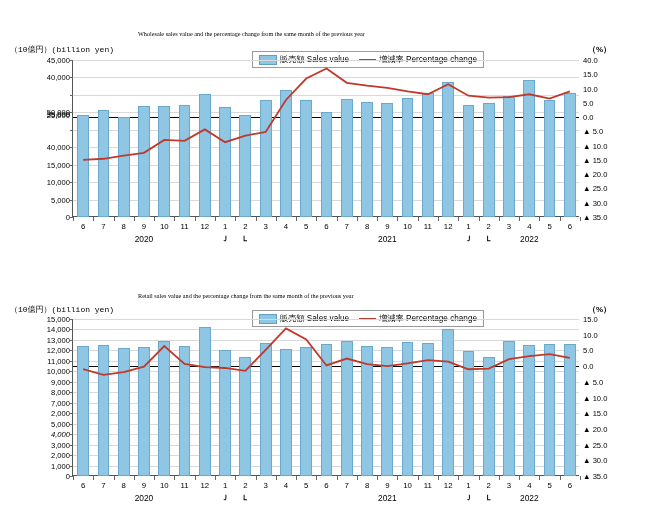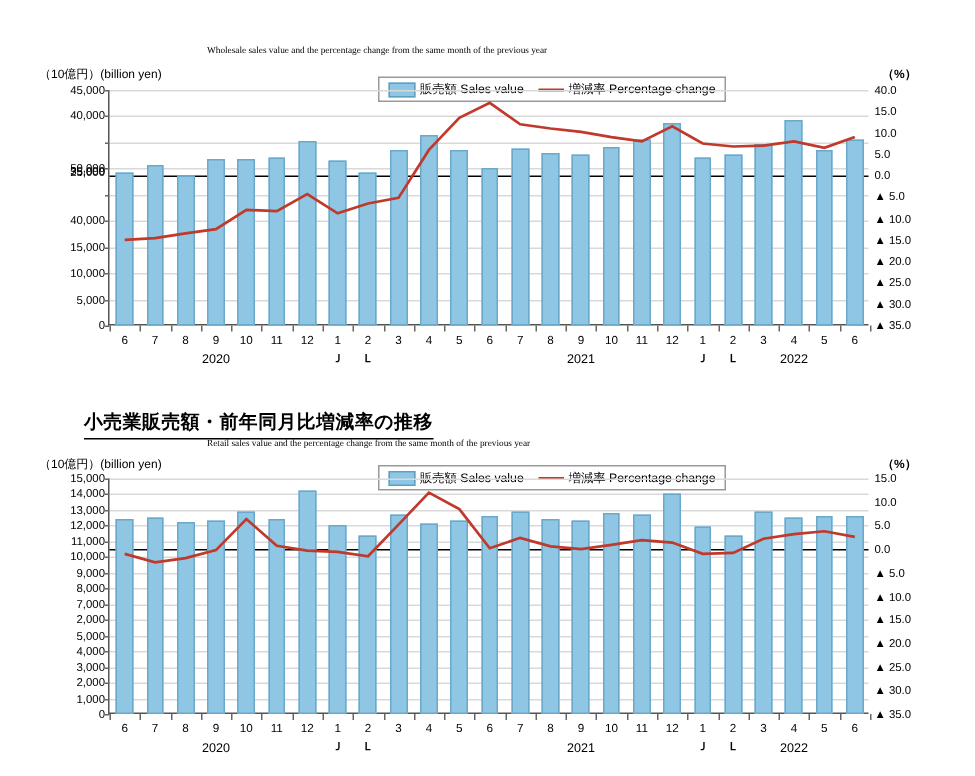--- a/index.html
+++ b/index.html
@@ -19,21 +19,21 @@
   .title{
     font-size:12.5px;font-weight:bold;letter-spacing:0.4px;
     border-bottom:1.2px solid #000;display:inline-block;padding-bottom:2px;
     white-space:nowrap;
   }
   .subtitle{
     position:absolute;left:138px;top:30px;font-size:6.2px;
     font-family:"Liberation Serif", serif;white-space:nowrap;
   }
 
-  .unit-left{position:absolute;left:26px;font-size:8px;white-space:nowrap;}
+  .unit-left{position:absolute;left:10px;font-size:8px;white-space:nowrap;font-family:Liberation Mono, monospace;}
   .unit-right{position:absolute;font-size:8px;font-weight:bold;white-space:nowrap;}
 
   
   .legend{
     position:absolute;border:1px solid #9a9a9a;background:#fff;
     display:flex;align-items:center;gap:10px;padding:2px 6px;
     font-size:8.2px;white-space:nowrap;
   }
   .legend .item{display:flex;align-items:center;gap:3px;}
   .swatch-bar{width:16px;height:8px;background:#8ec6e4;border:1px solid #5f9fc4;}
@@ -221,23 +221,20 @@
           <div class="jl" style="left: 395.46px; top: 174px;">Ｊ</div>
           <div class="jl" style="left: 415.74px; top: 174px;">Ｌ</div>
           <div class="yearlabel" style="left: 70.98px; top: 174px;">2020</div>
           <div class="yearlabel" style="left: 314.34px; top: 174px;">2021</div>
           <div class="yearlabel" style="left: 456.3px; top: 174px;">2022</div>
         </div>
     </div>
   </div>
 
   <div class="panel" id="panel2">
-    <div class="title-wrap">
-      <span class="title">小売業販売額・前年同月比増減率の推移</span>
-    </div>
     <div class="subtitle">Retail sales value and the percentage change from the same month of the previous year</div>
 
     <div class="unit-left" style="top:42px;">（10億円）(billion yen)</div>
     <div class="unit-right" style="left:588px;top:42px;">（%）</div>
 
     <div class="legend" style="left:252px;top:48px;">
       <div class="item">
         <span class="swatch-bar"></span>
         <span>販売額 Sales value</span>
       </div>
@@ -254,21 +251,21 @@
           <div class="ygrid" style="top: 146.533px;"></div>
           <div class="ytick" style="top: 146.533px; width: 44px;">1,000</div>
           <div class="tickmark" style="left: -3px; top: 146.533px; height: 1px; width: 3px; border-left: none; border-top: 1px solid rgb(102, 102, 102);"></div>
           <div class="ygrid" style="top: 136.067px;"></div>
           <div class="ytick" style="top: 136.067px; width: 44px;">2,000</div>
           <div class="tickmark" style="left: -3px; top: 136.067px; height: 1px; width: 3px; border-left: none; border-top: 1px solid rgb(102, 102, 102);"></div>
           <div class="ygrid" style="top: 125.6px;"></div>
           <div class="ytick" style="top: 125.6px; width: 44px;">3,000</div>
           <div class="tickmark" style="left: -3px; top: 125.6px; height: 1px; width: 3px; border-left: none; border-top: 1px solid rgb(102, 102, 102);"></div>
           <div class="ygrid" style="top: 115.133px;"></div>
-          <div class="ytick" style="top: 115.133px; width: 44px;">4,000</div>
+          <div class="ytick" style="top: 115.133px; width: 44px; font-style: italic;">4,000</div>
           <div class="tickmark" style="left: -3px; top: 115.133px; height: 1px; width: 3px; border-left: none; border-top: 1px solid rgb(102, 102, 102);"></div>
           <div class="ygrid" style="top: 104.667px;"></div>
           <div class="ytick" style="top: 104.667px; width: 44px;">5,000</div>
           <div class="tickmark" style="left: -3px; top: 104.667px; height: 1px; width: 3px; border-left: none; border-top: 1px solid rgb(102, 102, 102);"></div>
           <div class="ygrid" style="top: 94.2px;"></div>
           <div class="ytick" style="top: 94.2px; width: 44px;">2,000</div>
           <div class="tickmark" style="left: -3px; top: 94.2px; height: 1px; width: 3px; border-left: none; border-top: 1px solid rgb(102, 102, 102);"></div>
           <div class="ygrid" style="top: 83.7333px;"></div>
           <div class="ytick" style="top: 83.7333px; width: 44px;">7,000</div>
           <div class="tickmark" style="left: -3px; top: 83.7333px; height: 1px; width: 3px; border-left: none; border-top: 1px solid rgb(102, 102, 102);"></div>

